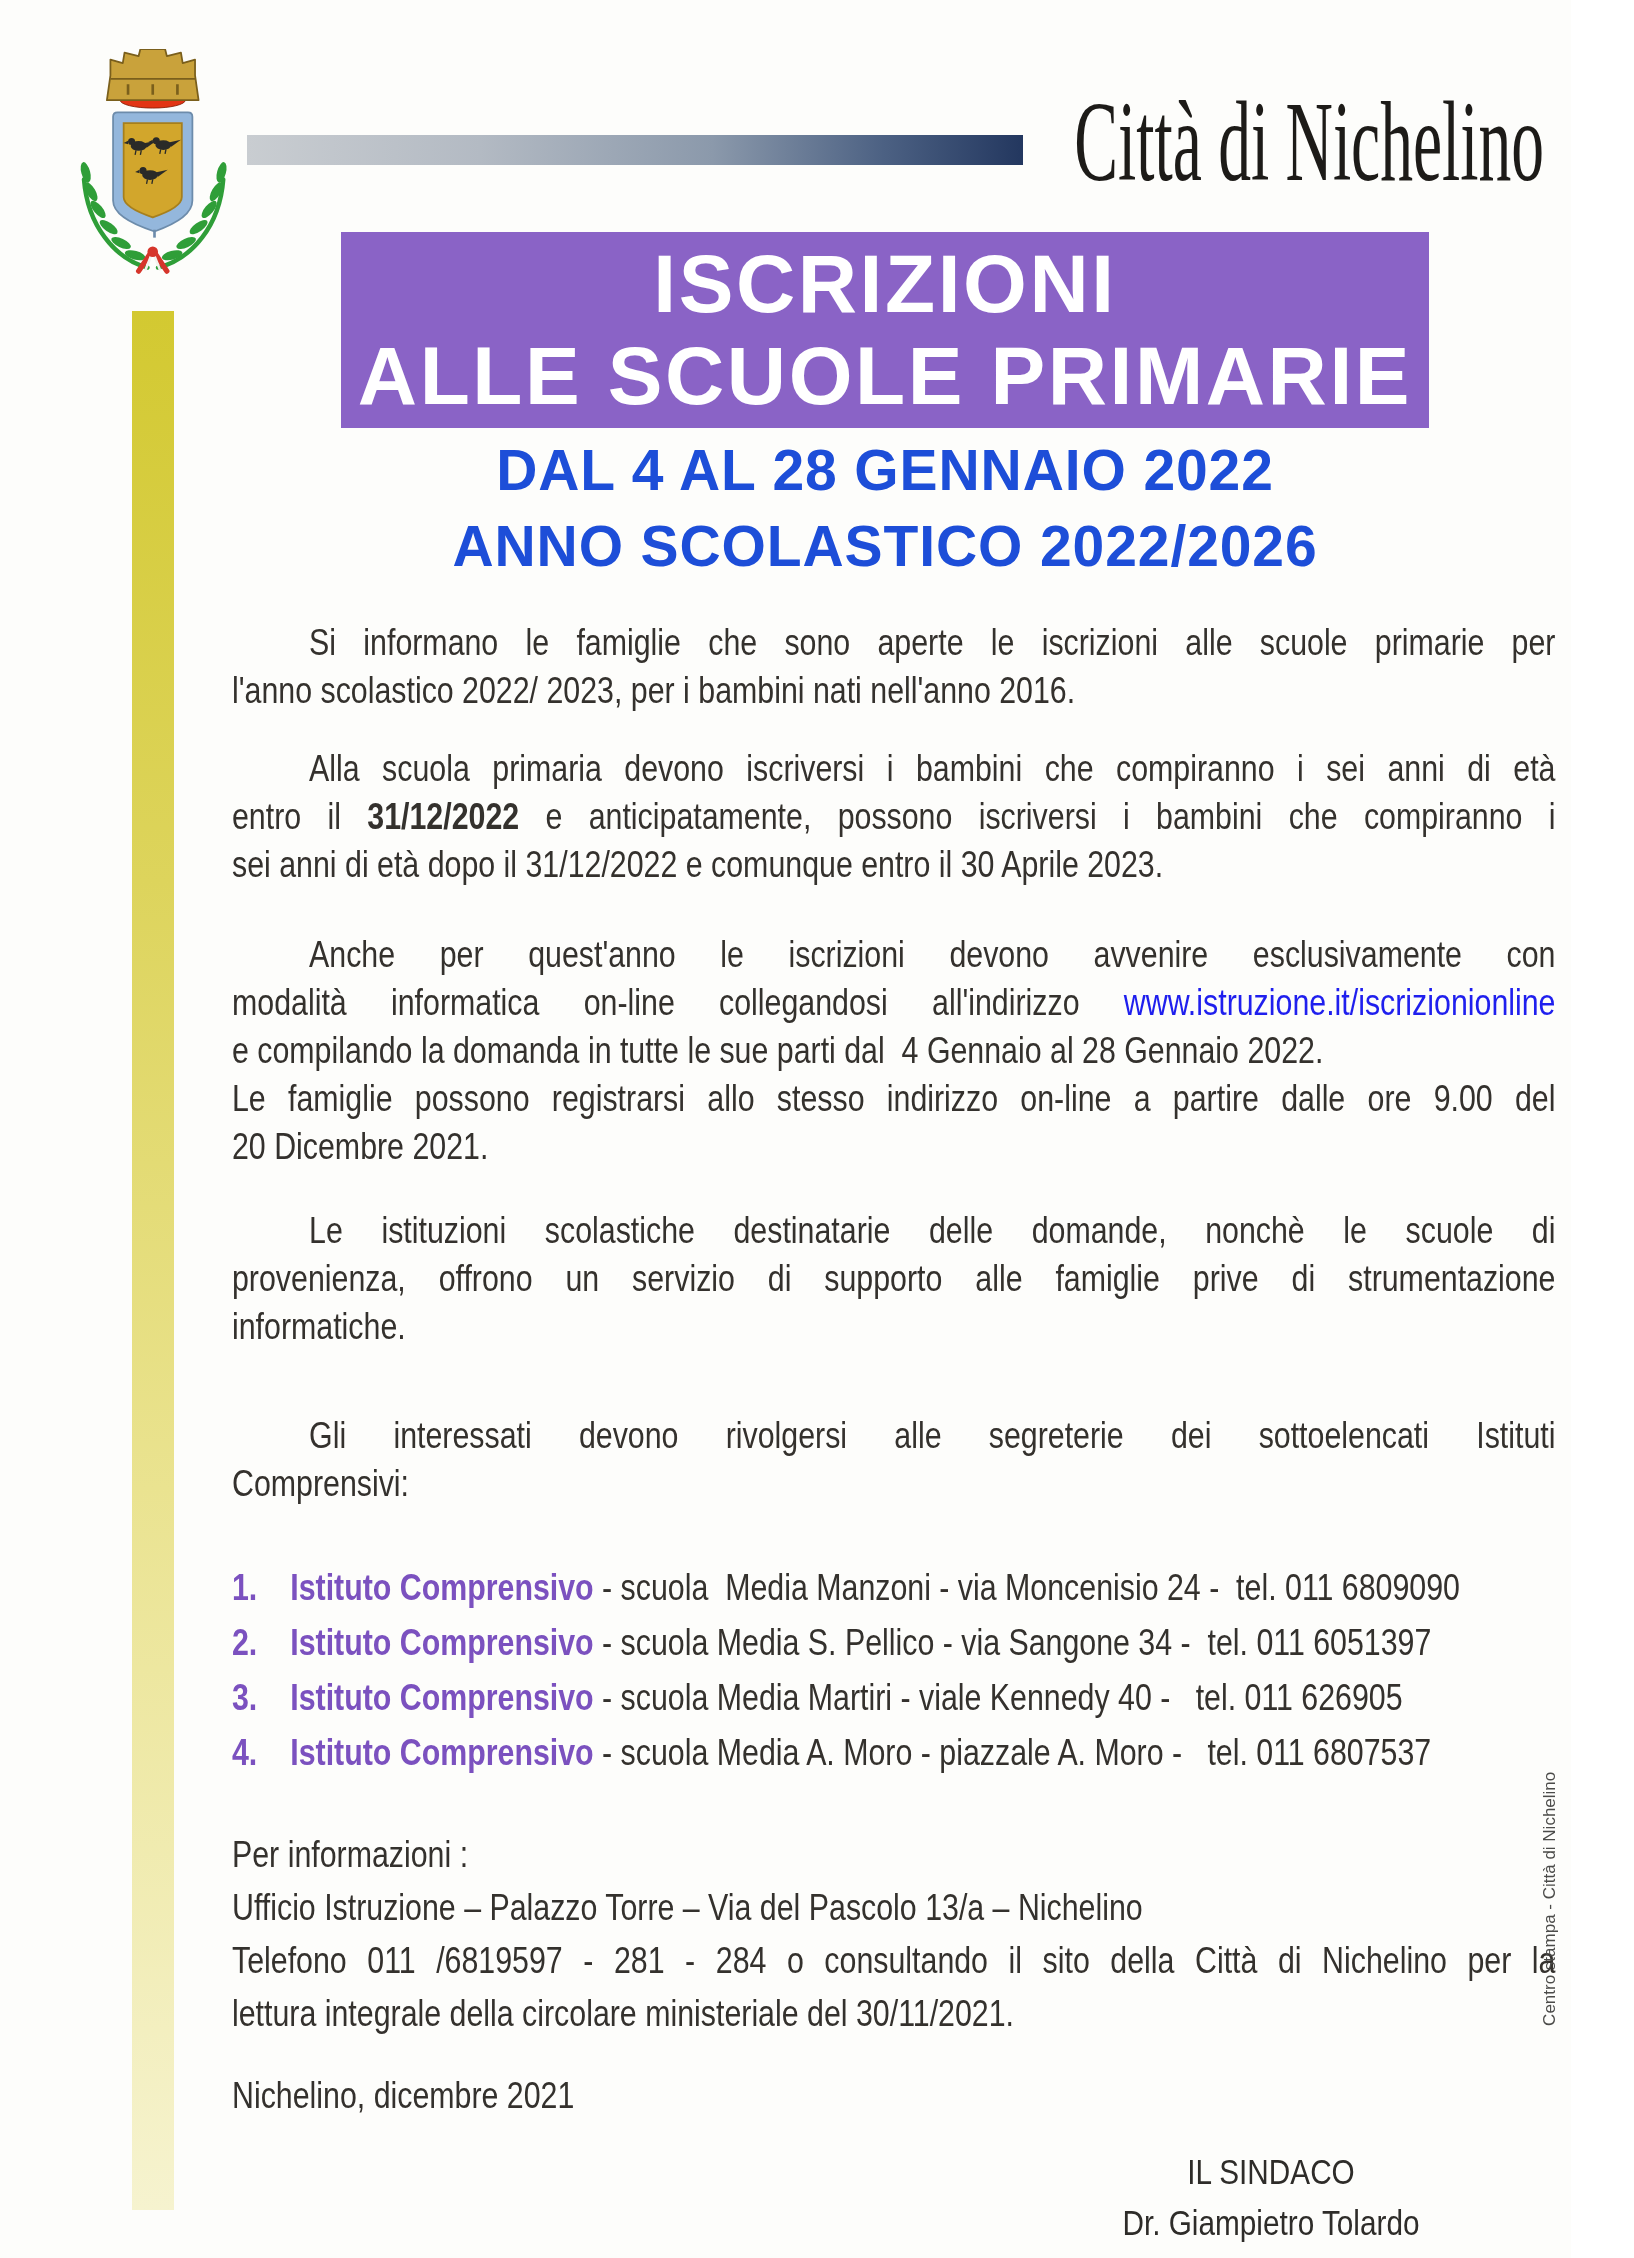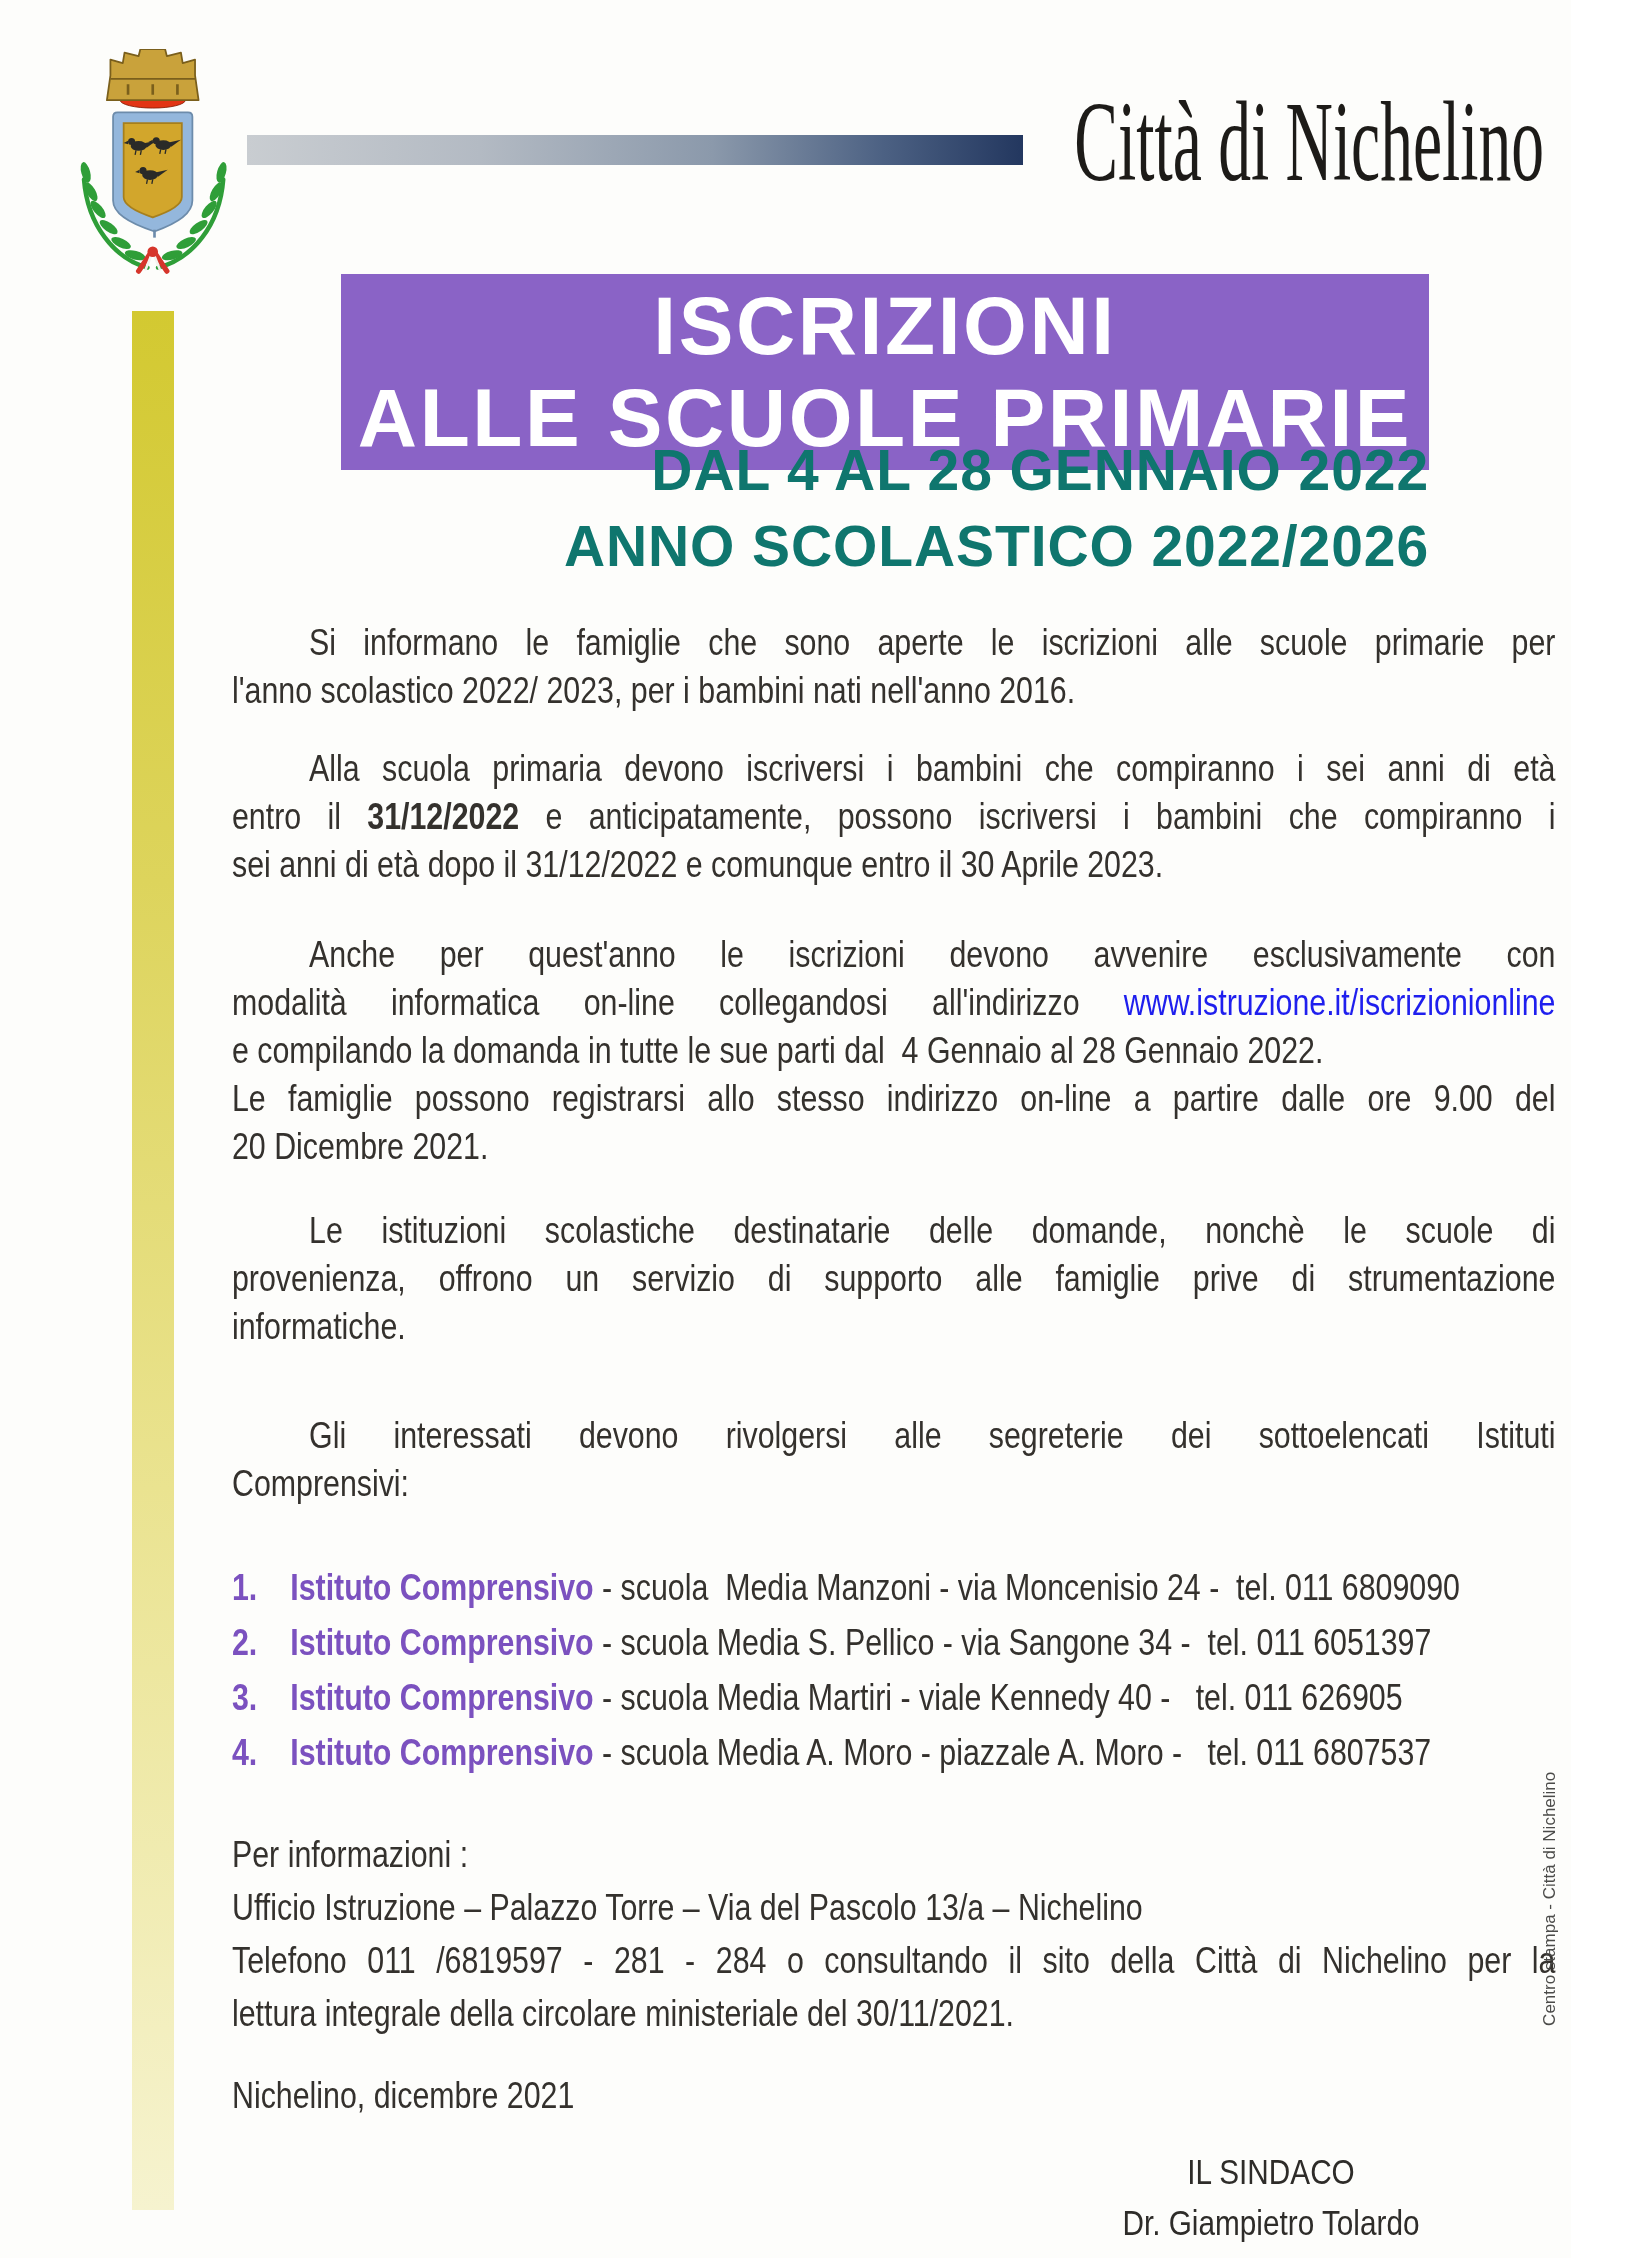--- a/index.html
+++ b/index.html
@@ -12,23 +12,23 @@
   .brand-title{position:absolute;right:27px;top:84px;font-family:"Liberation Serif",serif;
     font-size:115px;line-height:115px;color:#1d1b18;white-space:nowrap;
     transform:scaleX(0.57);transform-origin:100% 50%;}
 
   
   .yellow-bar{position:absolute;left:132px;top:311px;width:42px;height:1899px;
     background:linear-gradient(180deg,#d3c931 0%,#ddd45c 30%,#eae390 62%,#f6f3cf 100%);}
 
   
   .banner{position:absolute;left:341px;top:232px;width:1088px;height:196px;background:#8a63c6;
-    display:flex;flex-direction:column;justify-content:space-evenly;align-items:center;margin-top:42px;}
+    display:flex;flex-direction:column;justify-content:space-evenly;align-items:center;}
   .banner-line{color:#ffffff;font-weight:bold;font-size:82px;line-height:82px;letter-spacing:2.6px;white-space:nowrap;}
-  .subtitle{position:absolute;left:341px;top:432px;width:1088px;text-align:right;color:#0f766e;
+  .subtitle{position:absolute;left:341px;top:432px;width:1088px;text-align:center;color:#1d4ed8;
     font-weight:bold;font-size:57px;line-height:76px;letter-spacing:0.9px;}
 
   
   .cond{position:absolute;left:232px;width:1614px;transform:scaleX(0.82);transform-origin:0 0;}
   .para{font-size:37px;line-height:48px;}
   .jline{text-align:justify;text-align-last:justify;}
   .ind{text-indent:94px;}
   .link{color:#1f1fee;text-decoration:none;}
   .list{font-size:37px;line-height:55px;}
   .accent{color:#7b51bf;font-weight:bold;}

